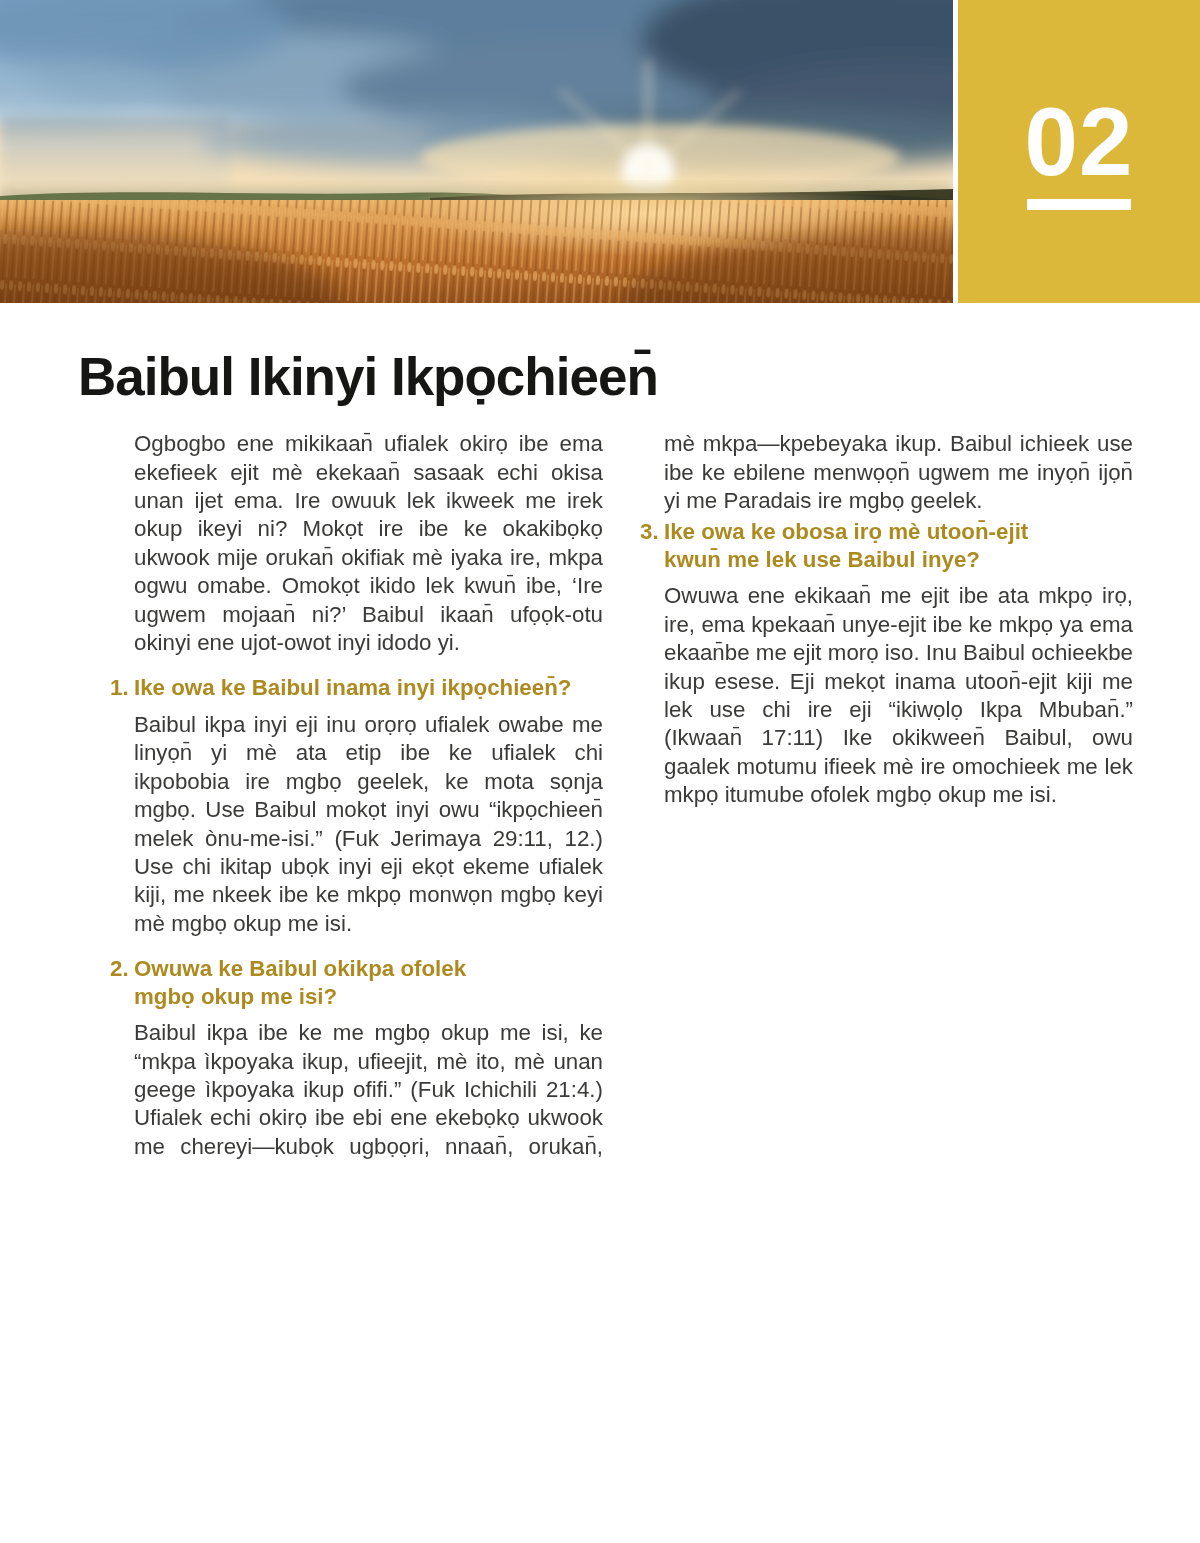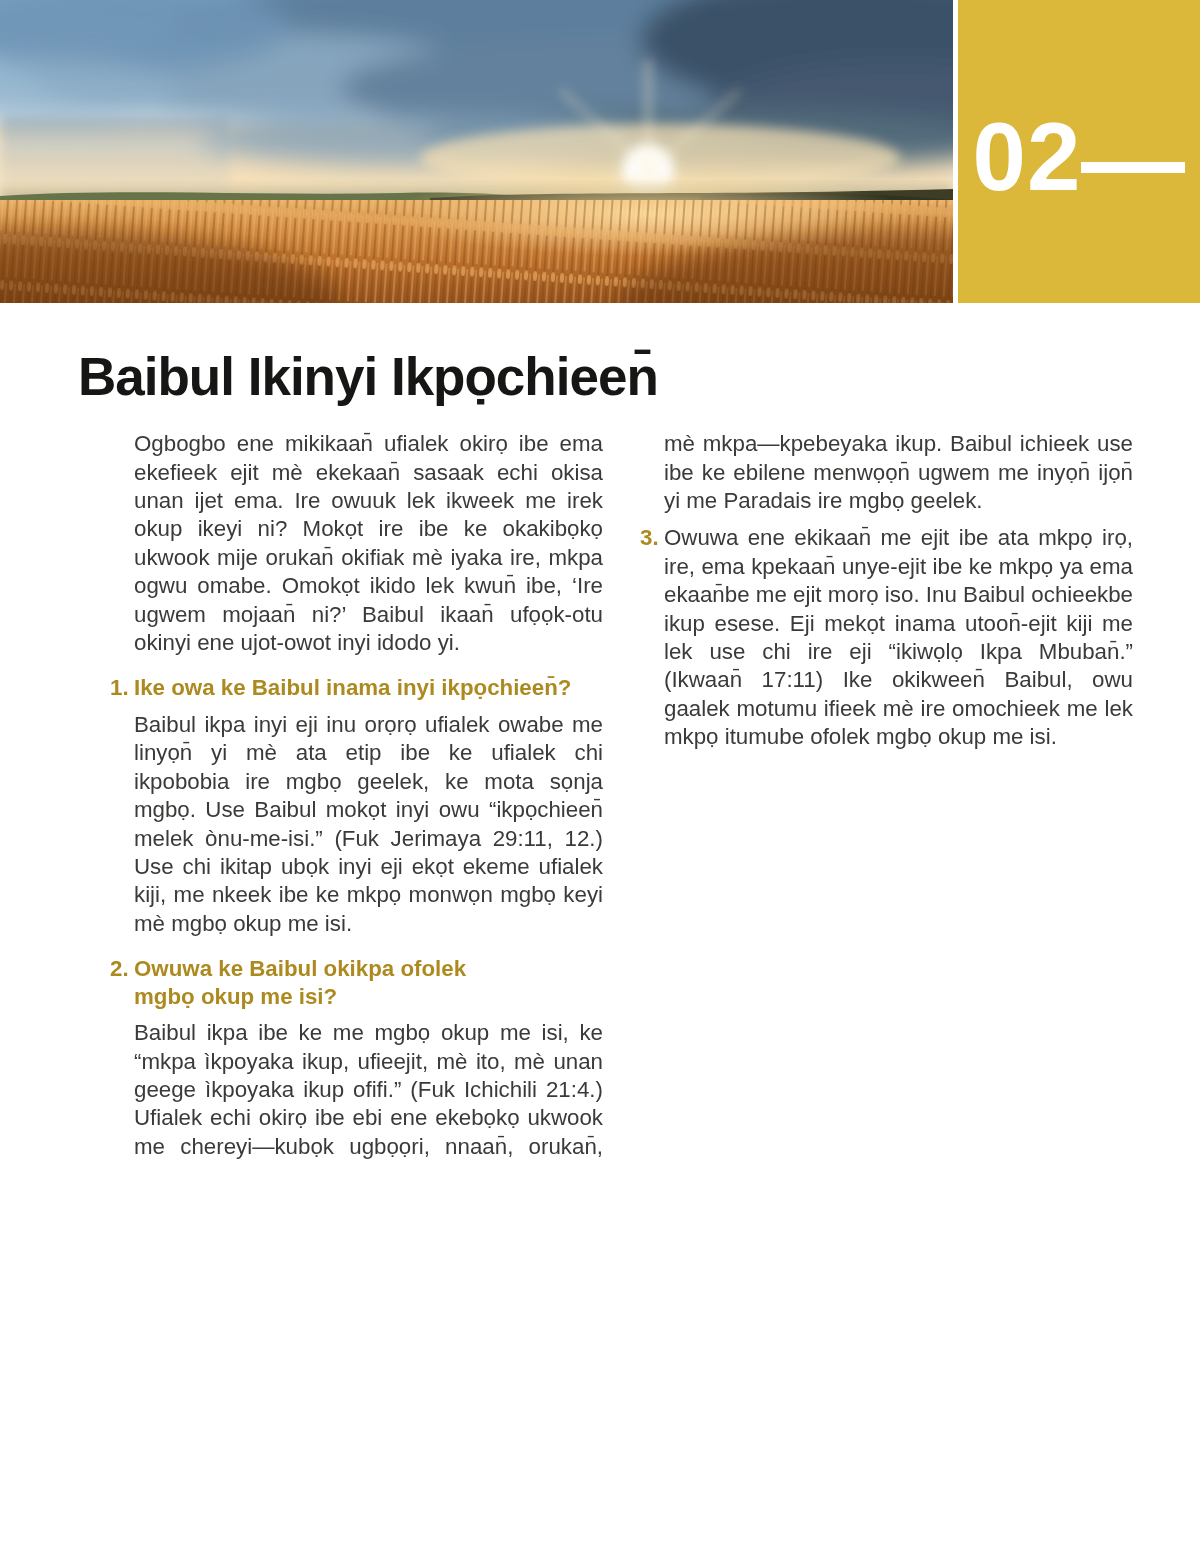--- a/index.html
+++ b/index.html
@@ -5,21 +5,21 @@
   html,body{margin:0;padding:0;background:#ffffff;}
   .page{
     width:1200px;height:1543px;background:#ffffff;position:relative;
     font-family:"Liberation Sans", sans-serif;overflow:hidden;
   }
   
   .header{display:flex;gap:5px;height:303px;}
   .photo{width:953px;height:303px;overflow:hidden;flex:none;}
   .badge{
     flex:1;height:303px;background:#dcb83a;
-    display:flex;flex-direction:row;align-items:center;justify-content:center;
+    display:flex;flex-direction:column;align-items:center;justify-content:center;
     box-sizing:border-box;padding-top:12px;
   }
   .badge-number{
     font-size:96px;font-weight:bold;color:#ffffff;line-height:0.78;letter-spacing:1px;
   }
   .badge-rule{width:104px;height:11px;background:#ffffff;margin-top:20px;}
   
   main{padding:0 67px 0 74px;}
   h1.title{
     margin:46px 0 0 4px;font-size:53px;line-height:1.06;font-weight:bold;
@@ -140,20 +140,21 @@
         <p class="para"><span>Baibul ikpa inyi eji inu orọrọ ufialek owabe me linyọn̄ yi mè ata etip ibe ke ufialek chi ikpobobia ire mgbọ geelek, ke mota sọnja mgbọ. Use Baibul mokọt inyi owu </span><b>“ikpọchieen̄ melek ònu-me-isi.”</b><span> (Fuk Jerimaya 29:11, 12.) Use chi ikitap ubọk inyi eji ekọt ekeme ufialek kiji, me nkeek ibe ke mkpọ monwọn mgbọ keyi mè mgbọ okup me isi.</span></p>
       </section>
 
       <section>
         <h2 class="qheading"><span class="qnum">2.</span><span>Owuwa ke Baibul okikpa ofolek
 mgbọ okup me isi?</span></h2>
         <p class="para"><span>Baibul ikpa ibe ke me mgbọ okup me isi, ke </span><b>“mkpa ìkpoyaka ikup, ufieejit, mè ito, mè unan geege ìkpoyaka ikup ofifi.”</b><span> (Fuk Ichichili 21:4.) Ufialek echi okirọ ibe ebi ene ekebọkọ ukwook me chereyi—kubọk ugbọọri, nnaan̄, orukan̄, mè mkpa—kpebeyaka ikup. Baibul ichieek use ibe ke ebilene menwọọn̄ ugwem me inyọn̄ ijọn̄ yi me Paradais ire mgbọ geelek.</span></p>
       </section>
 
       <section>
-        <h2 class="qheading"><span class="qnum">3.</span></h2>
+        <h2 class="qheading"><span class="qnum">3.</span><span>Ike owa ke obosa irọ mè utoon̄-ejit
+kwun̄ me lek use Baibul inye?</span></h2>
         <p class="para"><span>Owuwa ene ekikaan̄ me ejit ibe ata mkpọ irọ, ire, ema kpekaan̄ unye-ejit ibe ke mkpọ ya ema ekaan̄be me ejit morọ iso. Inu Baibul ochieekbe ikup esese. Eji mekọt inama utoon̄-ejit kiji me lek use chi ire eji </span><b>“ikiwọlọ Ikpa Mbuban̄.”</b><span> (Ikwaan̄ 17:11) Ike okikween̄ Baibul, owu gaalek motumu ifieek mè ire omochieek me lek mkpọ itumube ofolek mgbọ okup me isi.</span></p>
       </section>
 
     </div>
   </main>
 
 </div>
 
 </body></html>

